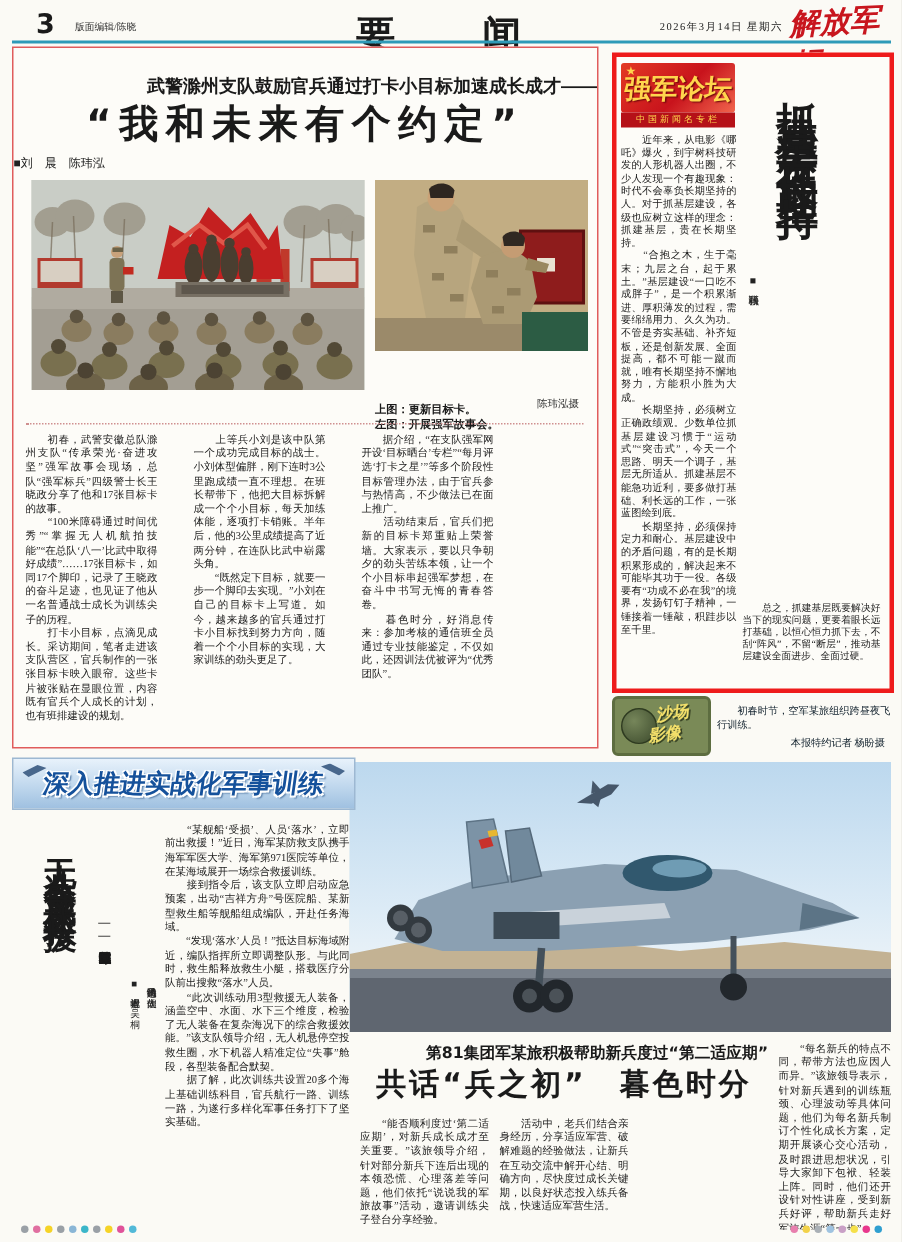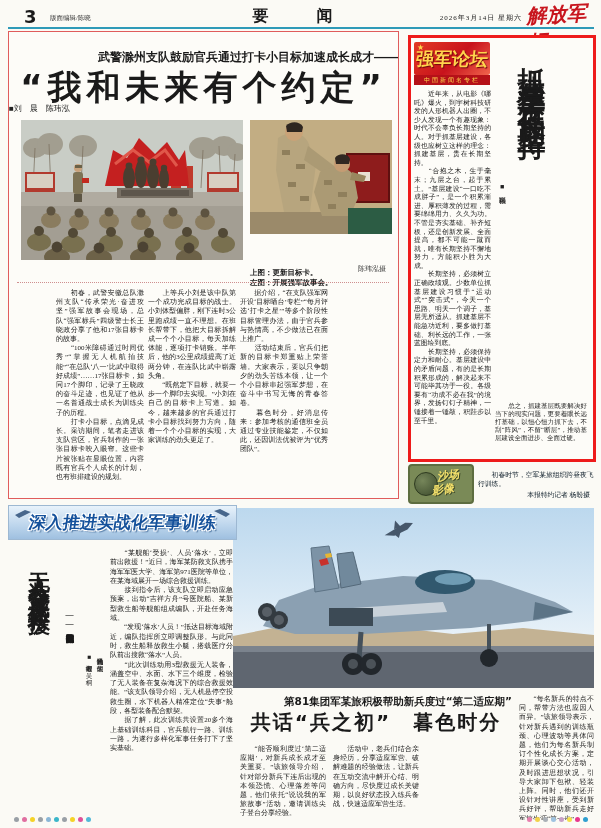--- a/index.html
+++ b/index.html
@@ -5,39 +5,39 @@
   html,body{margin:0;padding:0;background:#e8e6e0;}
   .page{position:relative;width:601px;height:828px;background:#fbfaf5;overflow:hidden;
         font-family:"Liberation Serif",serif;color:#1a1a1a;}
   .abs{position:absolute;}
   .pre{white-space:pre-line;}
   .just{text-align:justify;text-justify:inter-ideograph;}
   .vtext{writing-mode:vertical-rl;text-orientation:upright;}
   
   .page-num{left:24px;top:6px;font-size:18px;font-weight:bold;font-family:"DejaVu Sans",sans-serif;}
   .edition{left:50px;top:14px;font-size:6.5px;color:#333;}
-  .section-title{left:0;right:0;top:6px;text-align:center;font-size:16px;font-weight:900;
+  .section-title{left:0;right:0;top:6px;text-align:center;font-size:26px;font-weight:900;
                  letter-spacing:16px;font-family:"DejaVu Sans",sans-serif;}
   .date-line{left:410px;top:13px;width:112px;font-size:7px;letter-spacing:1px;text-align:right;}
   .masthead{left:527px;top:1px;width:70px;font-size:20px;font-weight:900;color:#c8161e;
             font-style:italic;transform:rotate(-3deg);font-family:"DejaVu Serif",serif;}
   .header-rule{left:8px;top:27px;width:586px;height:2px;background:#2e9ab8;}
   
   .main-box{left:8px;top:31px;width:389px;height:466px;border:1.5px solid #e05c5c;background:#fdfcf8;}
   .kicker{left:0;right:0;top:17px;text-align:right;font-size:12px;font-weight:bold;
           font-family:Liberation Sans, sans-serif;}
-  .headline{left:0;right:0;top:33px;text-align:center;font-size:34px;font-weight:900;
+  .headline{left:0;right:0;top:33px;text-align:center;font-size:26px;font-weight:900;
             letter-spacing:5px;font-family:"DejaVu Sans",sans-serif;}
   .byline{left:0;right:0;top:71px;text-align:left;font-size:8px;color:#222;}
   .photo-left{left:12px;top:88px;width:222px;height:140px;overflow:hidden;background:#b9bdb4;}
   .photo-right{left:241px;top:88px;width:142px;height:114px;overflow:hidden;background:#c2ad83;}
   .photo-caption{left:241px;top:208px;width:142px;font-size:7.5px;font-weight:bold;line-height:10px;margin-top:28px;}
   .photo-credit{left:241px;top:232px;width:136px;font-size:7px;text-align:right;color:#333;}
   .dotted-sep{left:8px;top:250px;width:372px;border-top:1.5px dotted #cf8f8f;}
-  .main-cols{left:8px;top:257px;width:374px;height:200px;display:flex;gap:4px;margin-left:39px;}
+  .main-cols{left:8px;top:257px;width:374px;height:200px;display:flex;gap:24px;}
   .main-col{width:88px;height:200px;font-size:7px;line-height:9.2px;overflow:hidden;}
   
   .forum-box{left:408px;top:35px;width:182px;height:421px;border:3.5px solid #ee1b1b;background:#fdfcf8;}
   .forum-banner{left:3px;top:4px;width:76px;height:33px;
       background:linear-gradient(135deg,#e33a24,#c8131c 55%,#f1654d);border-radius:2px;
       display:flex;align-items:center;justify-content:center;}
   .forum-banner .star{position:absolute;left:3px;top:1px;color:#ffd54d;font-size:8px;}
   .forum-banner .t{font-size:18px;font-weight:900;color:#ffd54d;transform:skewX(-6deg);
       font-family:"DejaVu Sans",sans-serif;text-shadow:1px 1px 1px #70090b;}
   .forum-strip{left:3px;top:37px;width:76px;height:10px;background:#b51118;color:#ffd54d;

